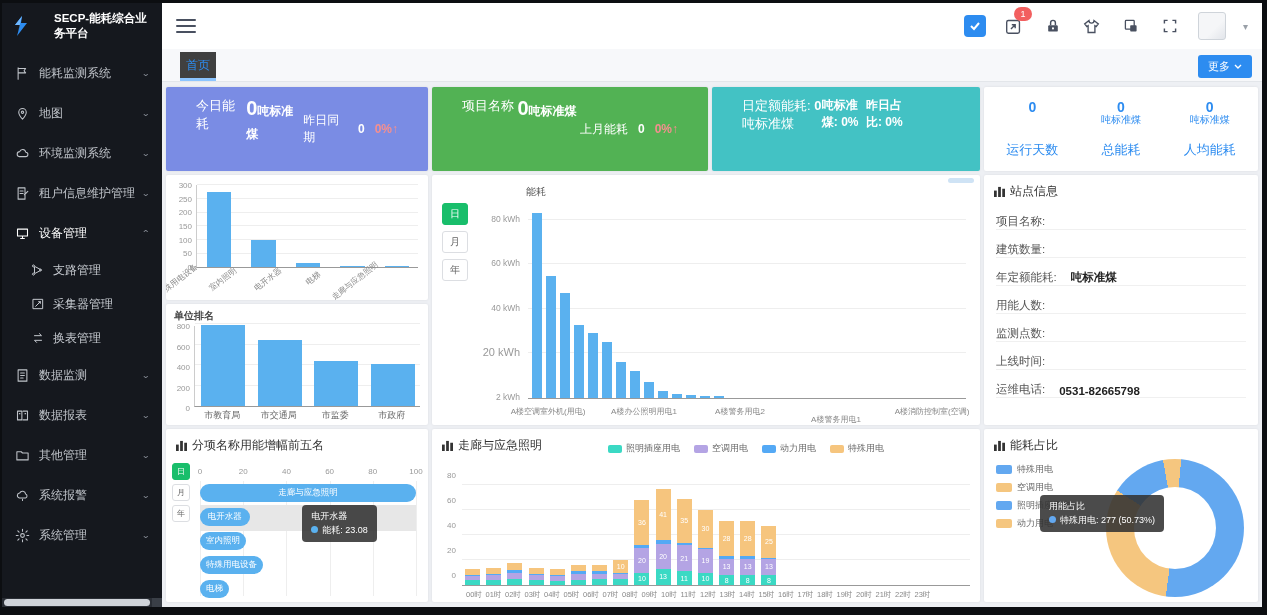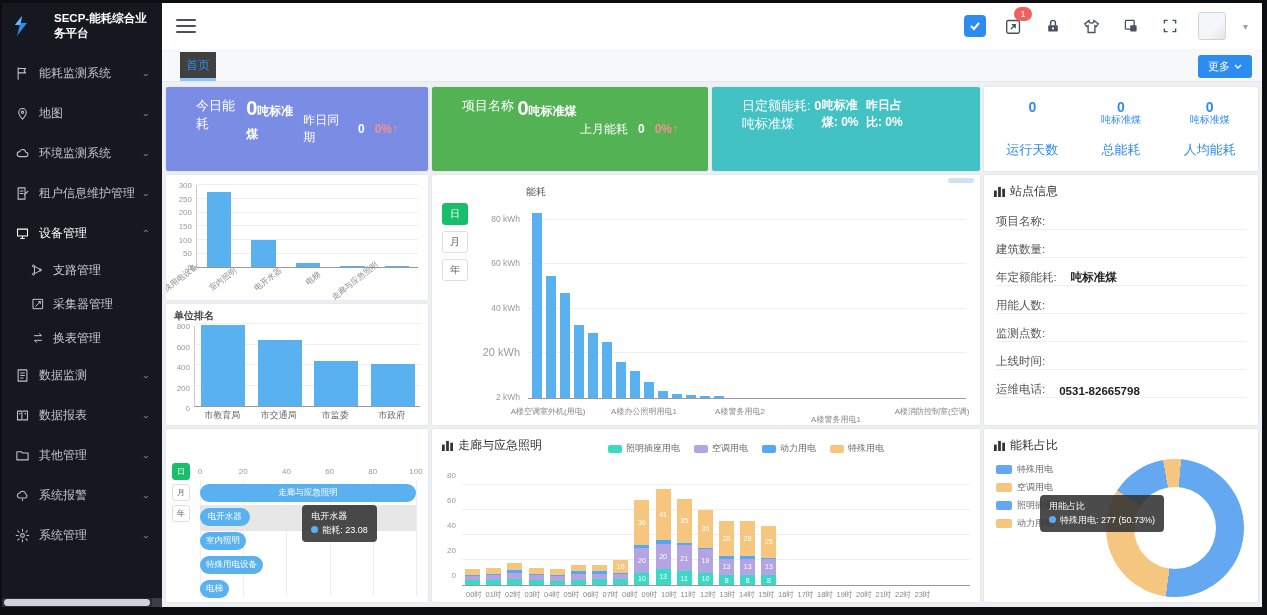--- a/index.html
+++ b/index.html
@@ -488,20 +488,28 @@
               <span class="sv"></span>
             </div>
             <div class="site-row">
               <span class="sl">运维电话:</span>
               <span class="sv">0531-82665798</span>
             </div>
           </div>
       </div>
 
       <div class="card" id="rank5-card">
+          <div class="ptitle">
+            <svg width="11" height="11" viewBox="0 0 12 12">
+              <rect x="0" y="5" width="3" height="7" fill="#333"></rect>
+              <rect x="4.5" y="1" width="3" height="11" fill="#333"></rect>
+              <rect x="9" y="3" width="3" height="9" fill="#333"></rect>
+            </svg>
+            <span>分项名称用能增幅前五名</span>
+          </div>
           <div class="mini-chart" style="top: 24px;">
             <div class="toggles" style="left: 6px; top: 10px; gap: 4px;">
               <div class="tgl active" style="width: 16px; height: 15px; font-size: 8px;">日</div>
               <div class="tgl" style="width: 16px; height: 15px; font-size: 8px;">月</div>
               <div class="tgl" style="width: 16px; height: 15px; font-size: 8px;">年</div>
             </div>
             <div style="position: absolute; inset: 16px 12px 6px 34px;">
               <div class="vgrid" style="left: 0%; top: 12px;"></div>
               <div class="xnum" style="left: 0%;">0</div>
               <div class="vgrid" style="left: 20%; top: 12px;"></div>

